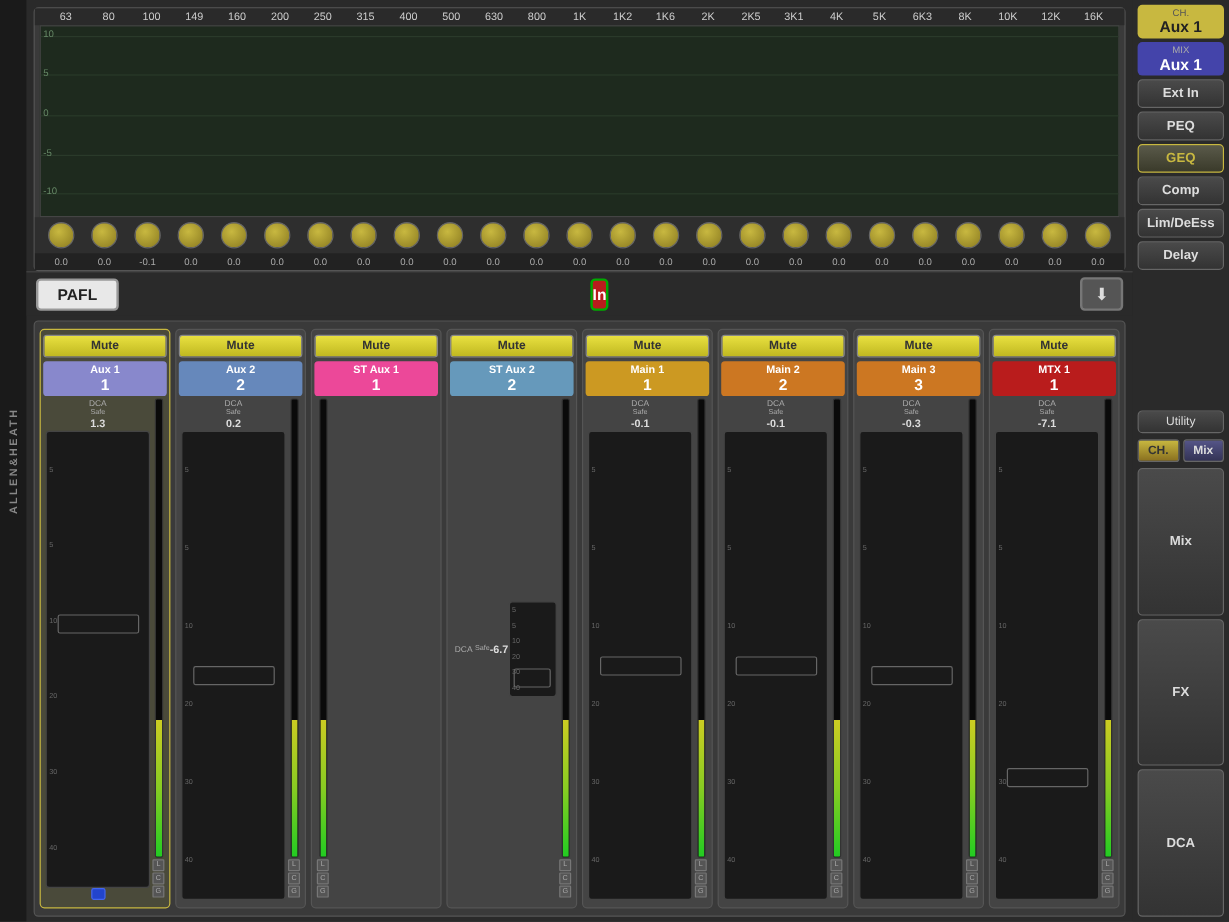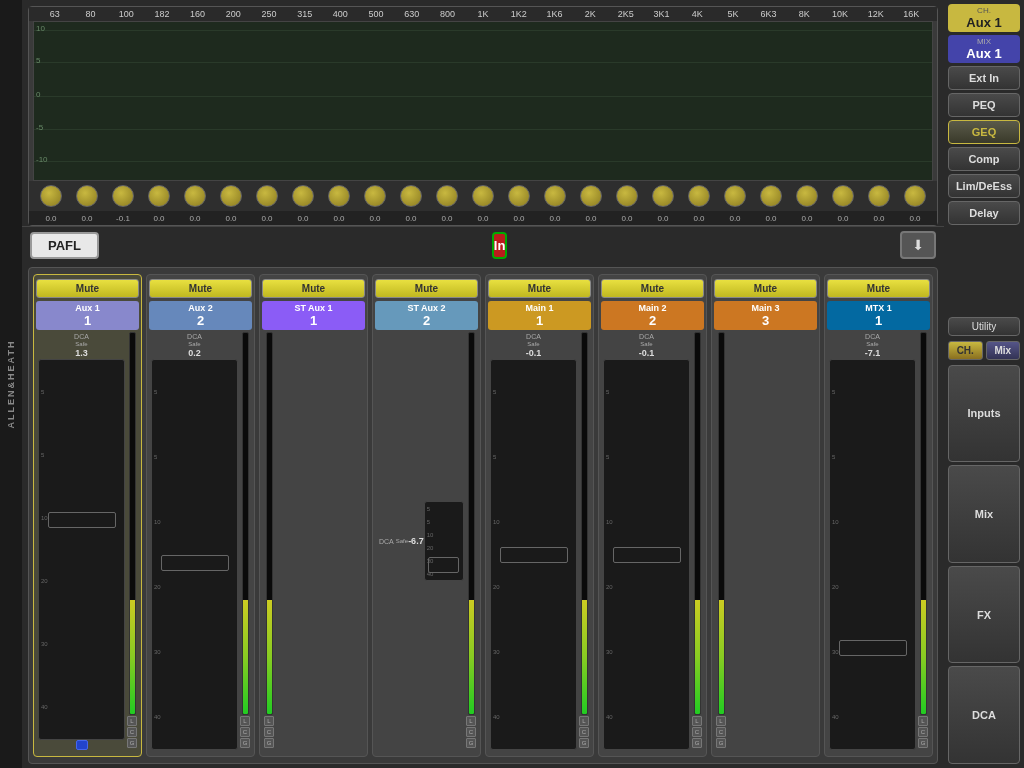--- a/index.html
+++ b/index.html
@@ -204,26 +204,26 @@
       display: flex;
       flex-direction: column;
       align-items: center;
       justify-content: center;
     }
     .ch-name { font-size: 9px; }
     .ch-num { font-size: 13px; font-weight: bold; }
 
     .ch-color-aux1 { background: #8888cc; }
     .ch-color-aux2 { background: #6688bb; }
-    .ch-color-staux1 { background: #8b5cf6; }
+    .ch-color-staux1 { background: #ec4899; }
     .ch-color-staux2 { background: #6699bb; }
     .ch-color-main1 { background: #cc9922; }
     .ch-color-main2 { background: #cc7722; }
     .ch-color-main3 { background: #cc7722; }
-    .ch-color-mtx1 { background: #0369a1; }
+    .ch-color-mtx1 { background: #b91c1c; }
 
     .fader-section {
       display: flex;
       flex: 1;
       width: 100%;
       padding: 2px;
       gap: 2px;
     }
 
     .dca-label {
@@ -439,21 +439,21 @@
 
   <div class="eq-area-wrapper">
     <div class="eq-area">
 
       <div class="allen-heath-bg">ALLEN&amp;HEATH</div>
 
       <div class="freq-labels" id="freq-labels-row">
           <span class="freq-label">63</span>
           <span class="freq-label">80</span>
           <span class="freq-label">100</span>
-          <span class="freq-label">182</span>
+          <span class="freq-label">149</span>
           <span class="freq-label">160</span>
           <span class="freq-label">200</span>
           <span class="freq-label">250</span>
           <span class="freq-label">315</span>
           <span class="freq-label">400</span>
           <span class="freq-label">500</span>
           <span class="freq-label">630</span>
           <span class="freq-label">800</span>
           <span class="freq-label">1K</span>
           <span class="freq-label">1K2</span>
@@ -844,20 +844,36 @@
           </div>
         </div>
       </div>
       <div class="channel-strip">
         <button class="mute-btn">Mute</button>
         <div class="channel-name-box ch-color-main3">
           <span class="ch-name">Main 3</span>
           <span class="ch-num">3</span>
         </div>
         <div class="fader-section">
+          <div style="display: flex; flex-direction: column; flex: 1 1 0%; align-items: center;">
+            <div class="dca-label">DCA</div>
+            <div class="safe-label" style="font-size: 6px; color: rgb(170, 170, 170);">Safe</div>
+            <div class="fader-value">-0.3</div>
+            <div class="fader-track" style="flex: 1 1 0%; width: 100%; background: rgb(26, 26, 26); border-radius: 3px; position: relative; border: 1px solid rgb(68, 68, 68); min-height: 80px;">
+              <div style="position: absolute; left: 2px; top: 0px; bottom: 0px; display: flex; flex-direction: column; justify-content: space-around;">
+                <div style="color: rgb(102, 102, 102); font-size: 6px; line-height: 1;">5</div>
+                <div style="color: rgb(102, 102, 102); font-size: 6px; line-height: 1;">5</div>
+                <div style="color: rgb(102, 102, 102); font-size: 6px; line-height: 1;">10</div>
+                <div style="color: rgb(102, 102, 102); font-size: 6px; line-height: 1;">20</div>
+                <div style="color: rgb(102, 102, 102); font-size: 6px; line-height: 1;">30</div>
+                <div style="color: rgb(102, 102, 102); font-size: 6px; line-height: 1;">40</div>
+              </div>
+              <div class="fader-handle" style="top: 50%;"></div>
+            </div>
+          </div>
           <div style="display: flex; flex-direction: column; align-items: center; gap: 1px; justify-content: flex-end; padding-bottom: 2px;">
             <div class="meter-bar" style="width: 7px; flex: 1 1 0%; background: rgb(10, 10, 10); border: 1px solid rgb(51, 51, 51); border-radius: 2px; position: relative; overflow: hidden; min-height: 60px;">
               <div class="meter-fill" style="position: absolute; bottom: 0px; left: 0px; right: 0px; height: 30%; background: linear-gradient(to top, rgb(34, 204, 34), rgb(136, 204, 34), rgb(204, 204, 34));"></div>
             </div>
             <div class="lcg-col">
               <div class="lcg-btn">L</div>
               <div class="lcg-btn">C</div>
               <div class="lcg-btn">G</div>
             </div>
           </div>
@@ -920,17 +936,16 @@
   <button class="sidebar-btn">Delay</button>
 
   <div style="flex:1;"></div>
 
   <button class="utility-btn">Utility</button>
   <div style="display:flex;gap:3px;margin:2px 0;">
     <button class="ch-small-btn" style="flex:1;">CH.</button>
     <button class="mix-small-btn" style="flex:1;">Mix</button>
   </div>
 
-  <button class="sidebar-bottom-btn">Inputs</button>
   <button class="sidebar-bottom-btn">Mix</button>
   <button class="sidebar-bottom-btn">FX</button>
   <button class="sidebar-bottom-btn">DCA</button>
 </div>
 
 </body></html>

